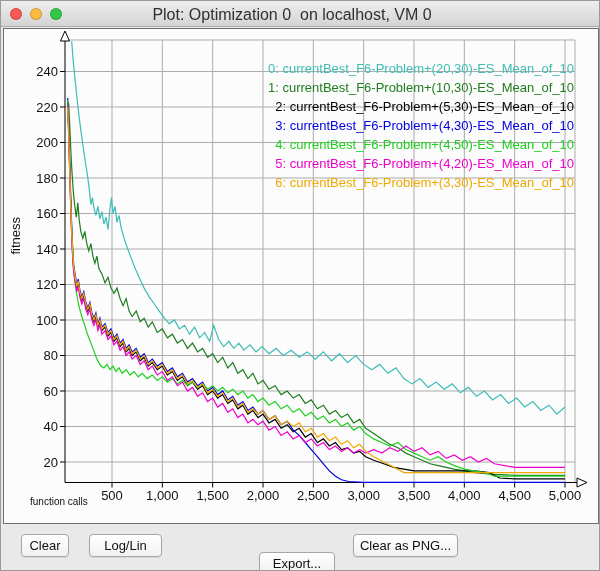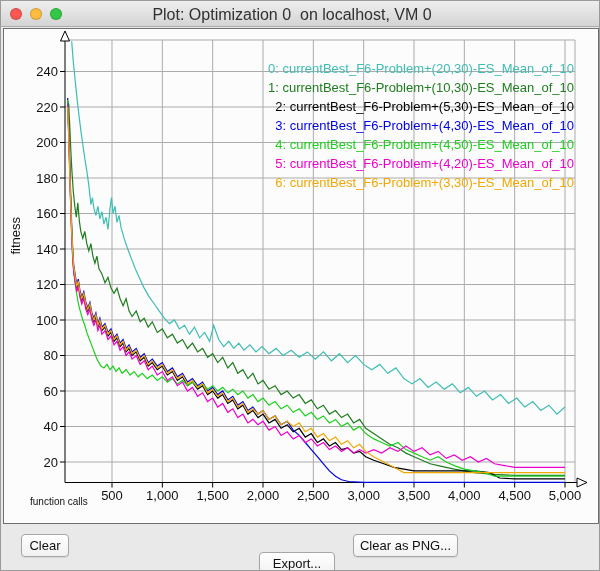--- a/index.html
+++ b/index.html
@@ -161,16 +161,17 @@
         <div style="color: rgb(0, 0, 224);">3: currentBest_F6-Problem+(4,30)-ES_Mean_of_10</div>
         <div style="color: rgb(30, 207, 30);">4: currentBest_F6-Problem+(4,50)-ES_Mean_of_10</div>
         <div style="color: rgb(238, 0, 204);">5: currentBest_F6-Problem+(4,20)-ES_Mean_of_10</div>
         <div style="color: rgb(240, 168, 0);">6: currentBest_F6-Problem+(3,30)-ES_Mean_of_10</div>
       </div>
     <div id="ylab">fitness</div>
     <div id="xlab">function calls</div>
   </div>
 
   <button id="btn-clear" class="btn">Clear</button>
+  <button id="btn-loglin" class="btn">Log/Lin</button>
   <button id="btn-export" class="btn">Export...</button>
   <button id="btn-savepng" class="btn">Clear as PNG...</button>
 
 </div>
 
 </body></html>

